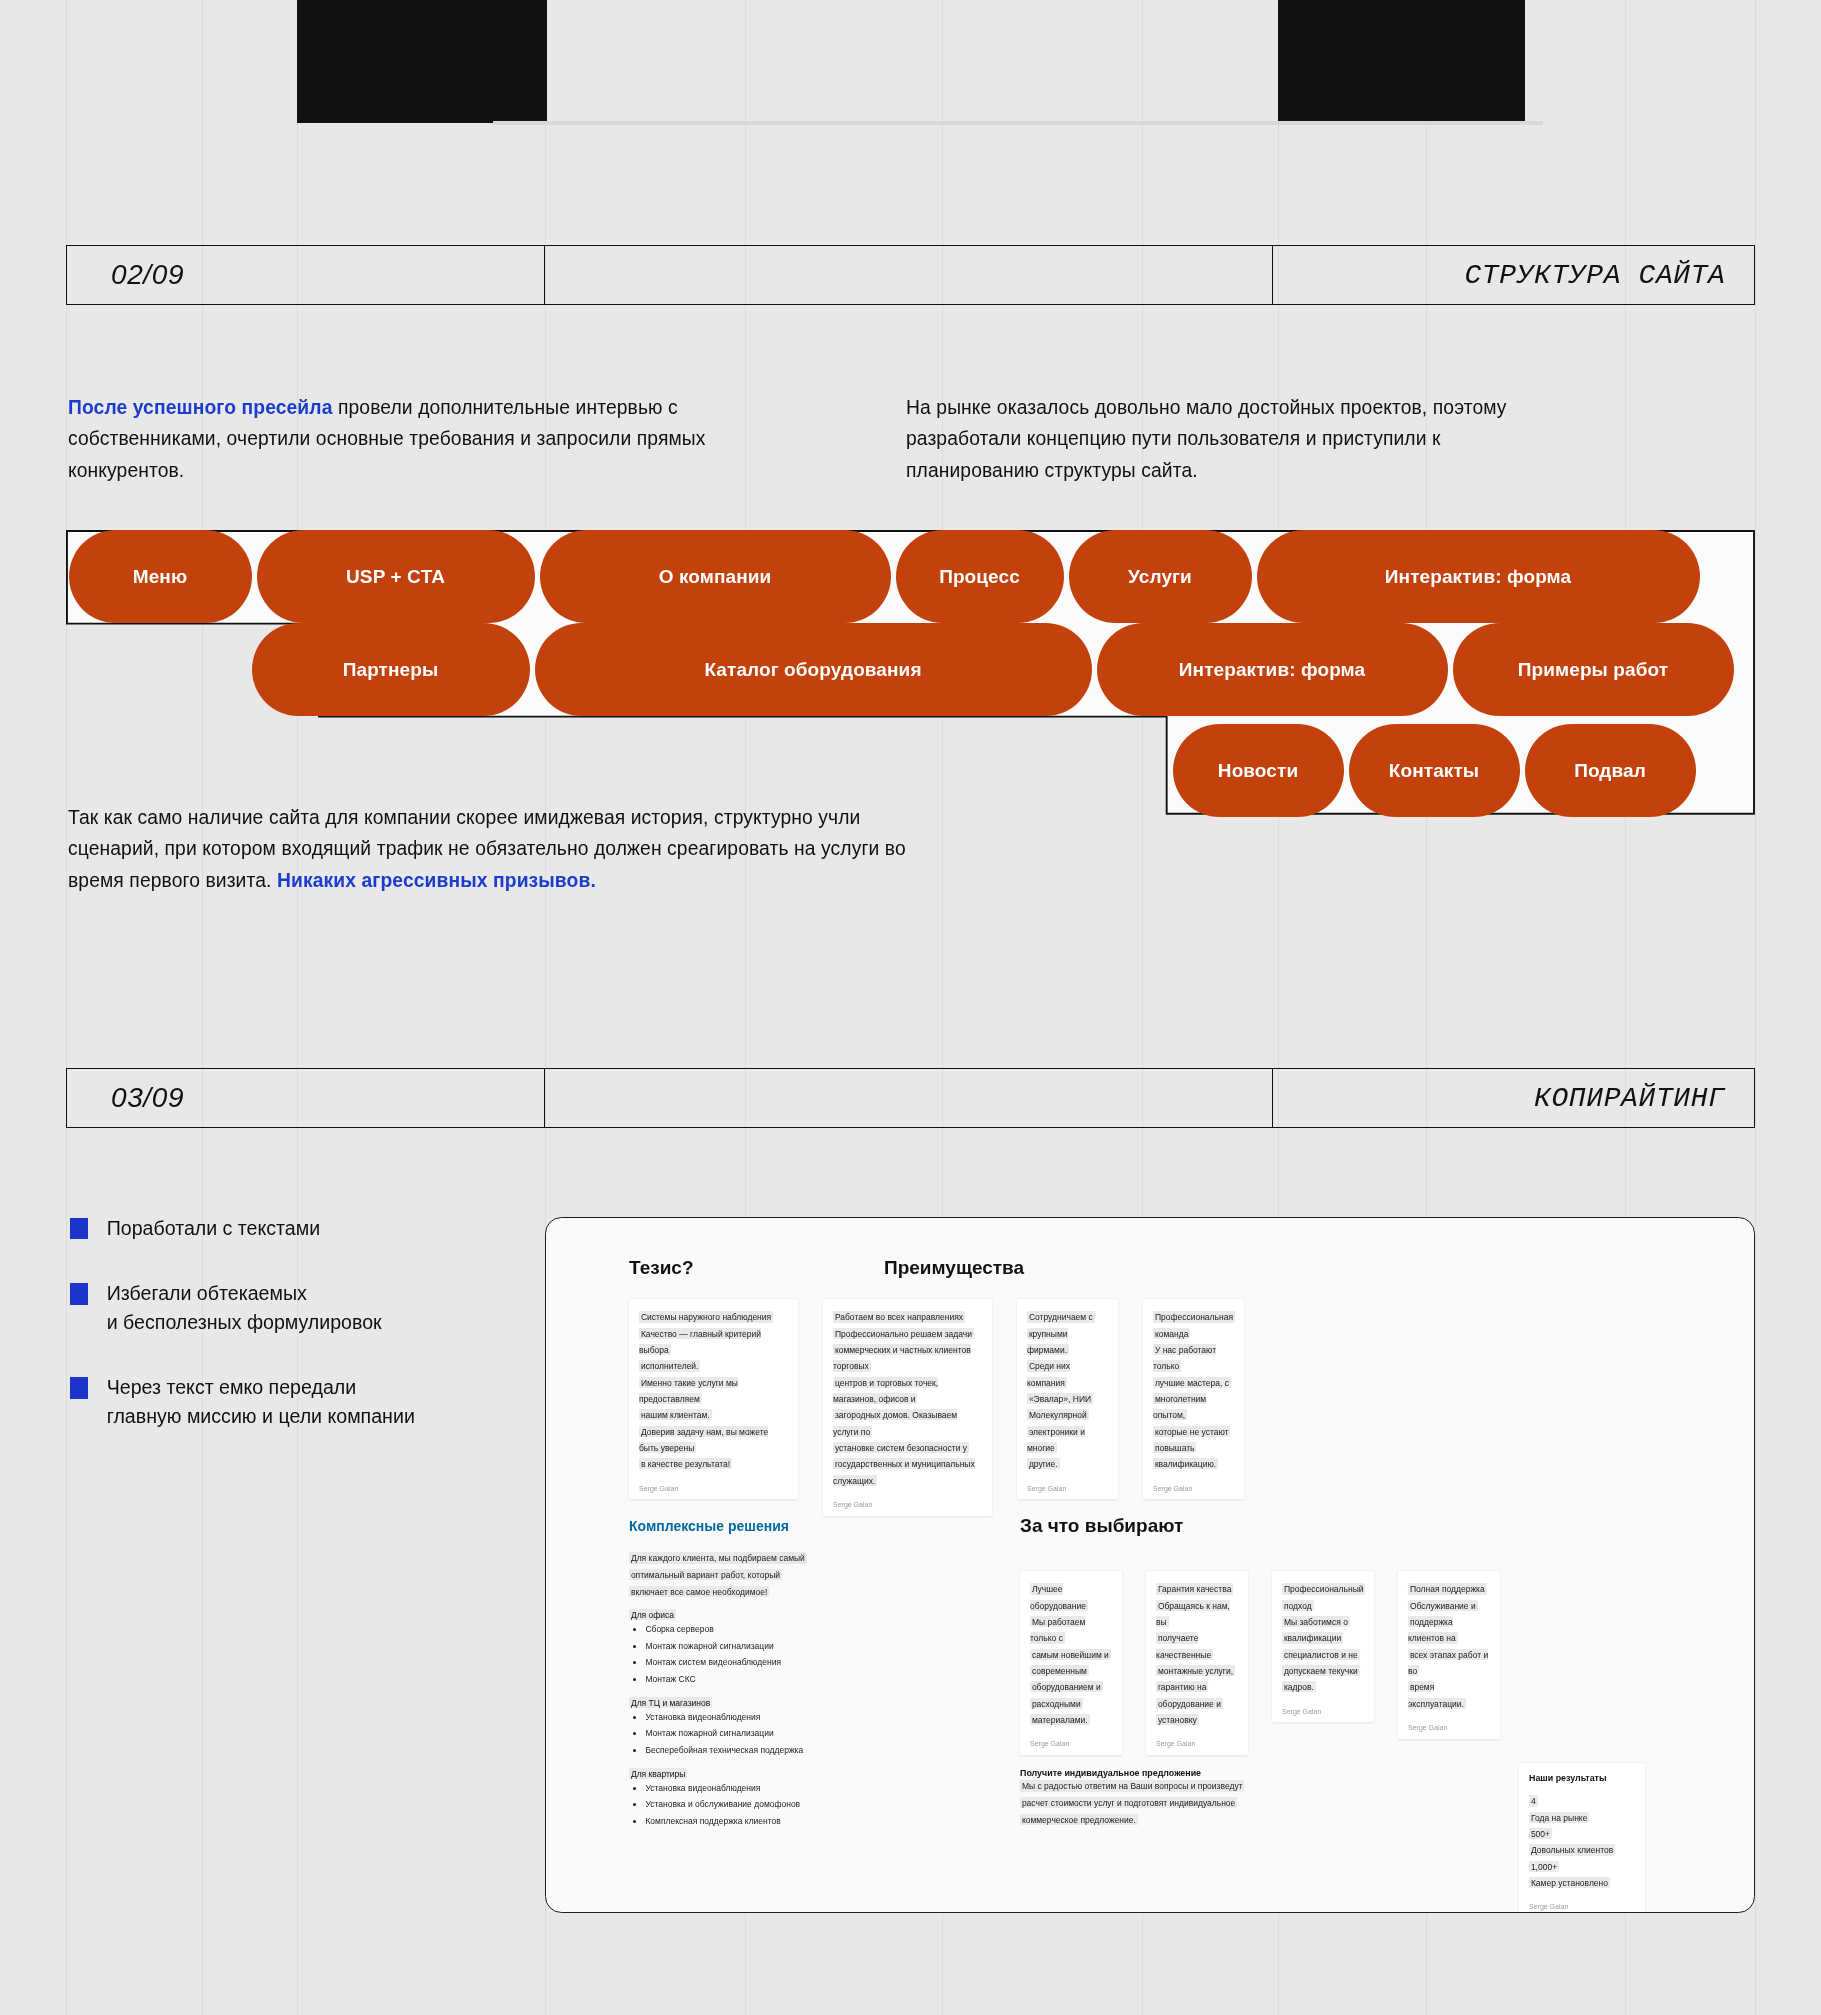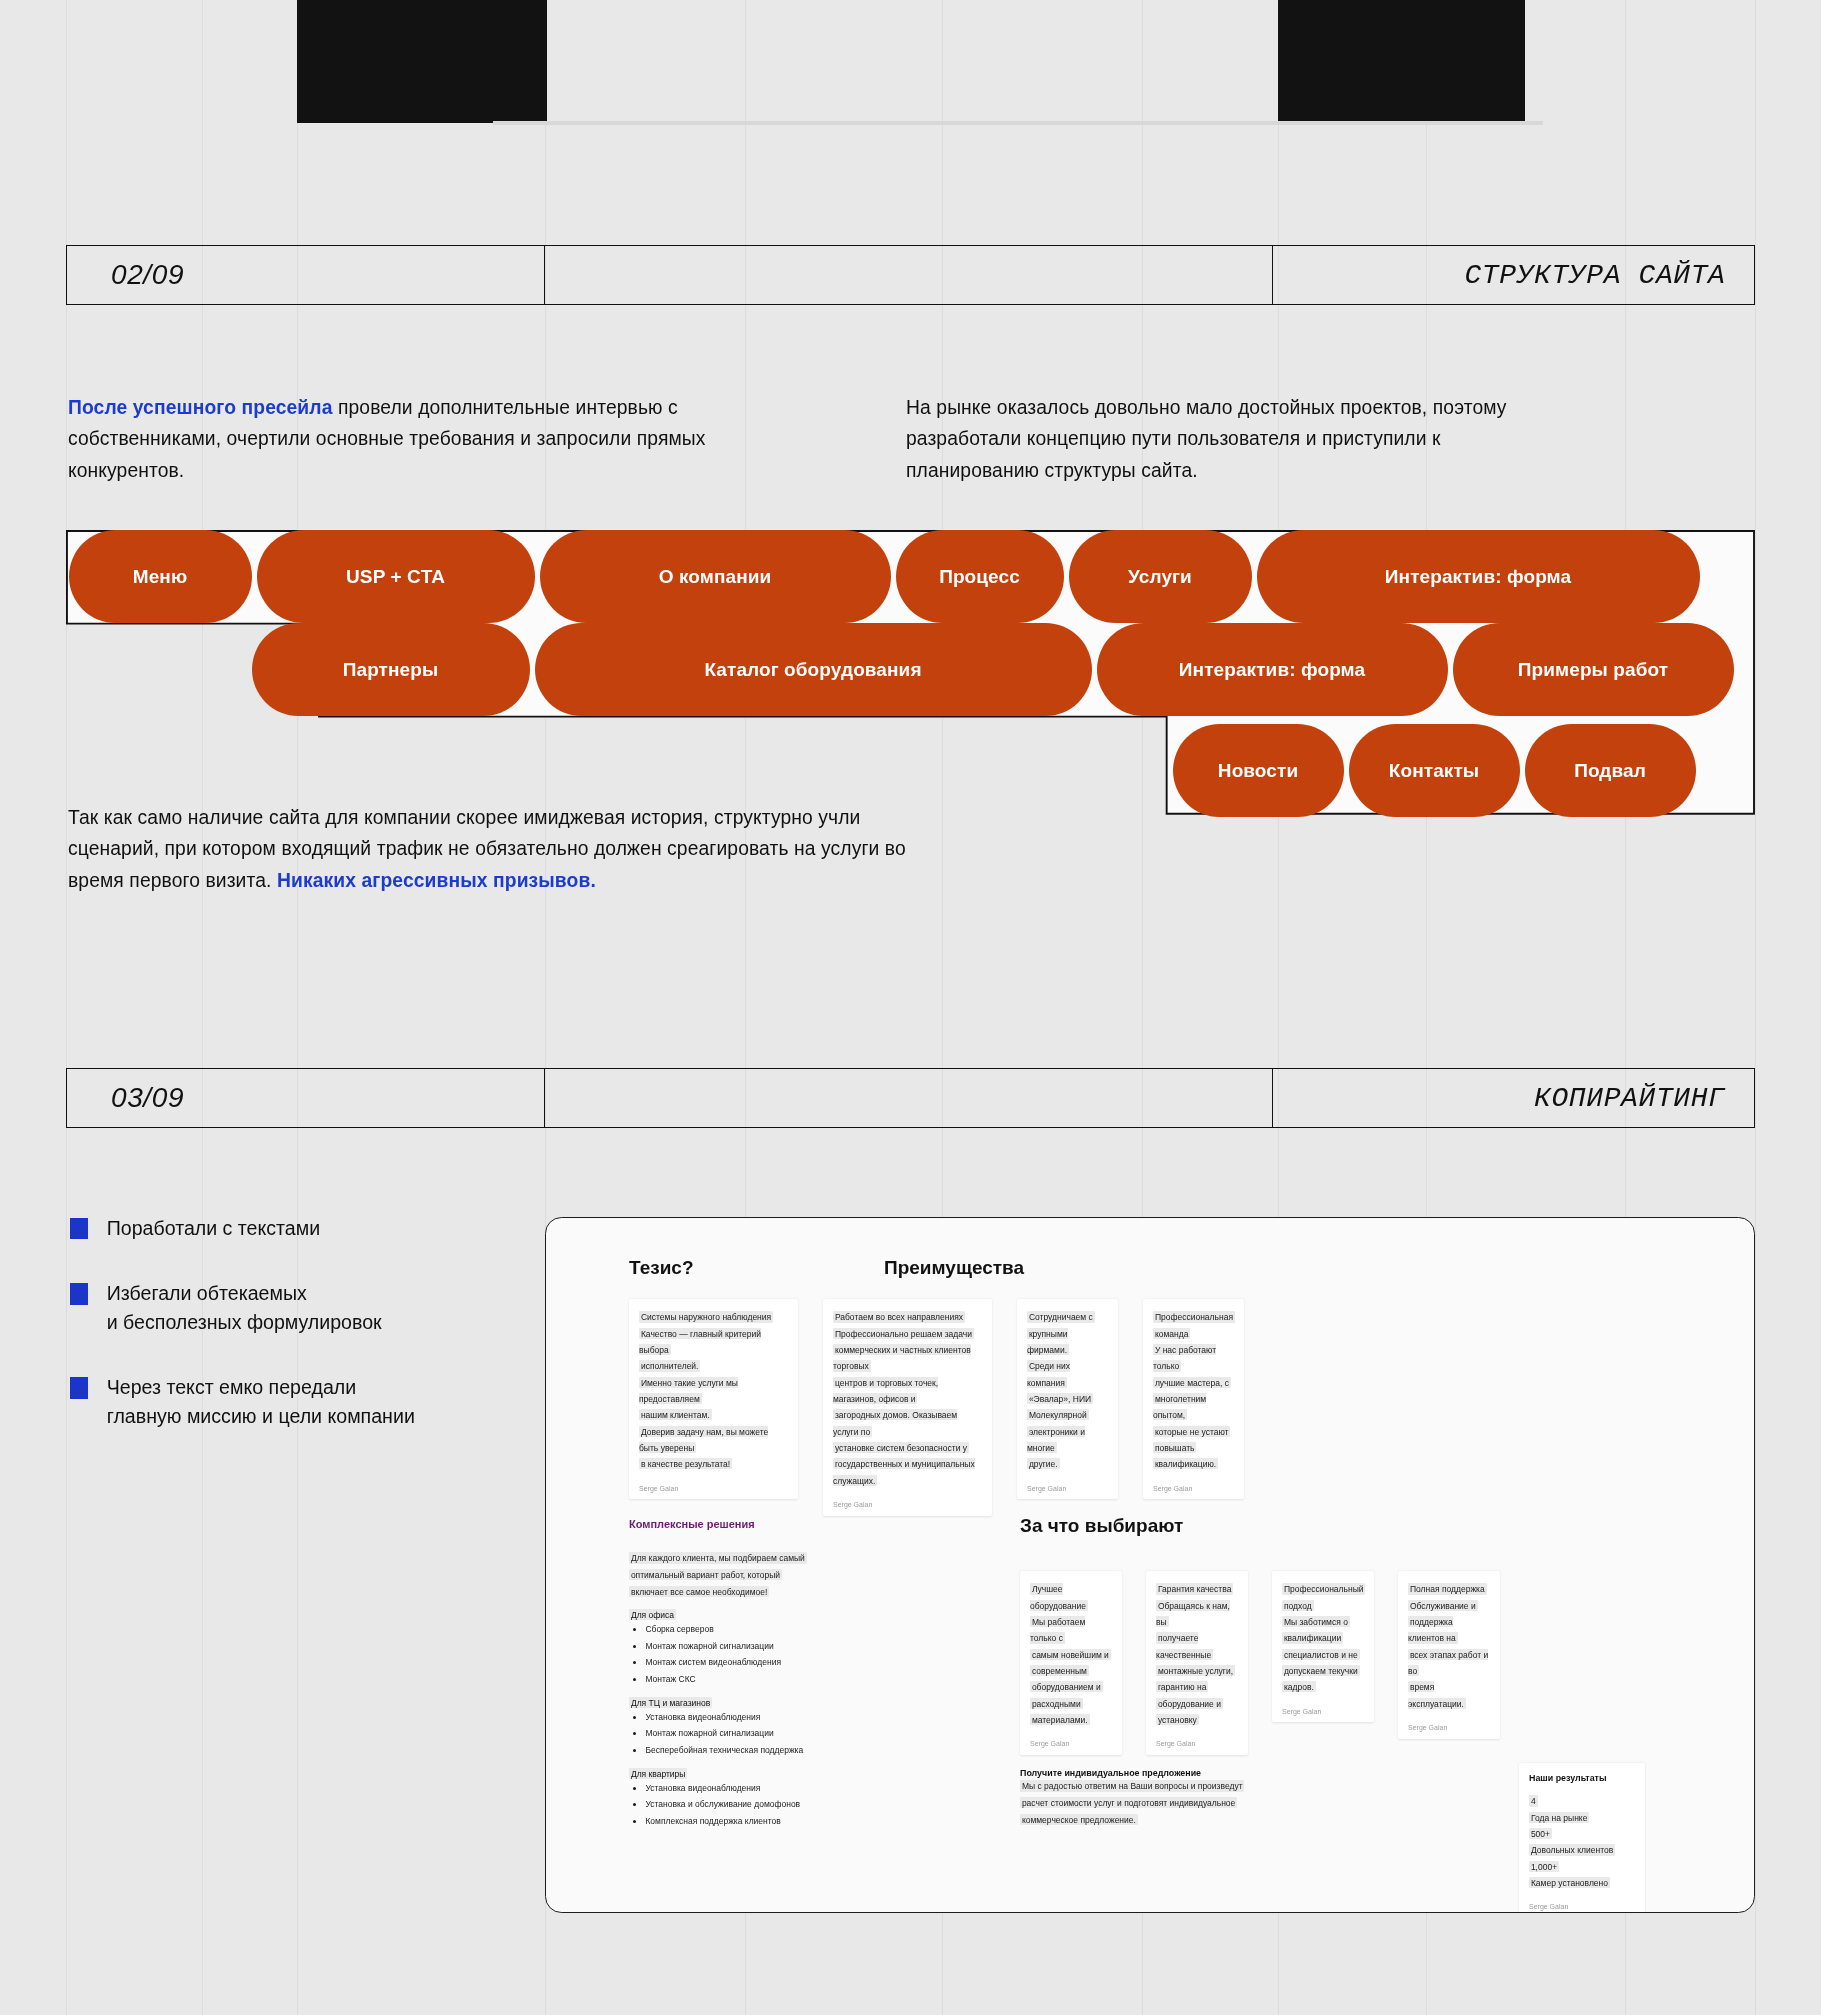--- a/index.html
+++ b/index.html
@@ -106,21 +106,21 @@
   
   .cw-panel {
     position: absolute; z-index: 3;
     left: 545px; top: 1217px; width: 1210px; height: 696px;
     background: #fafafa;
     border: 1.3px solid #1d1d1d;
     border-radius: 16.4px;
     overflow: hidden;
   }
   .cw-h1 { font-size: 19px; font-weight: 700; color: #121212; }
-  .cw-h2 { font-size: 11px; font-weight: 700; color: #701a75; }
+  .cw-h2 { font-size: 14px; font-weight: 700; color: #0369a1; }
 
   .hl { background: #e9e9e9; padding: 0.6px 1.9px; border-radius: 1.3px; }
 
   .card {
     background: #ffffff;
     box-shadow: 0 0.6px 2.5px rgba(0,0,0,0.10);
     border-radius: 1.9px;
     padding: 10px 10px 7.6px 10px;
   }
   .card-body { font-size: 8.5px; line-height: 1.92; color: #1b1b1b; }

